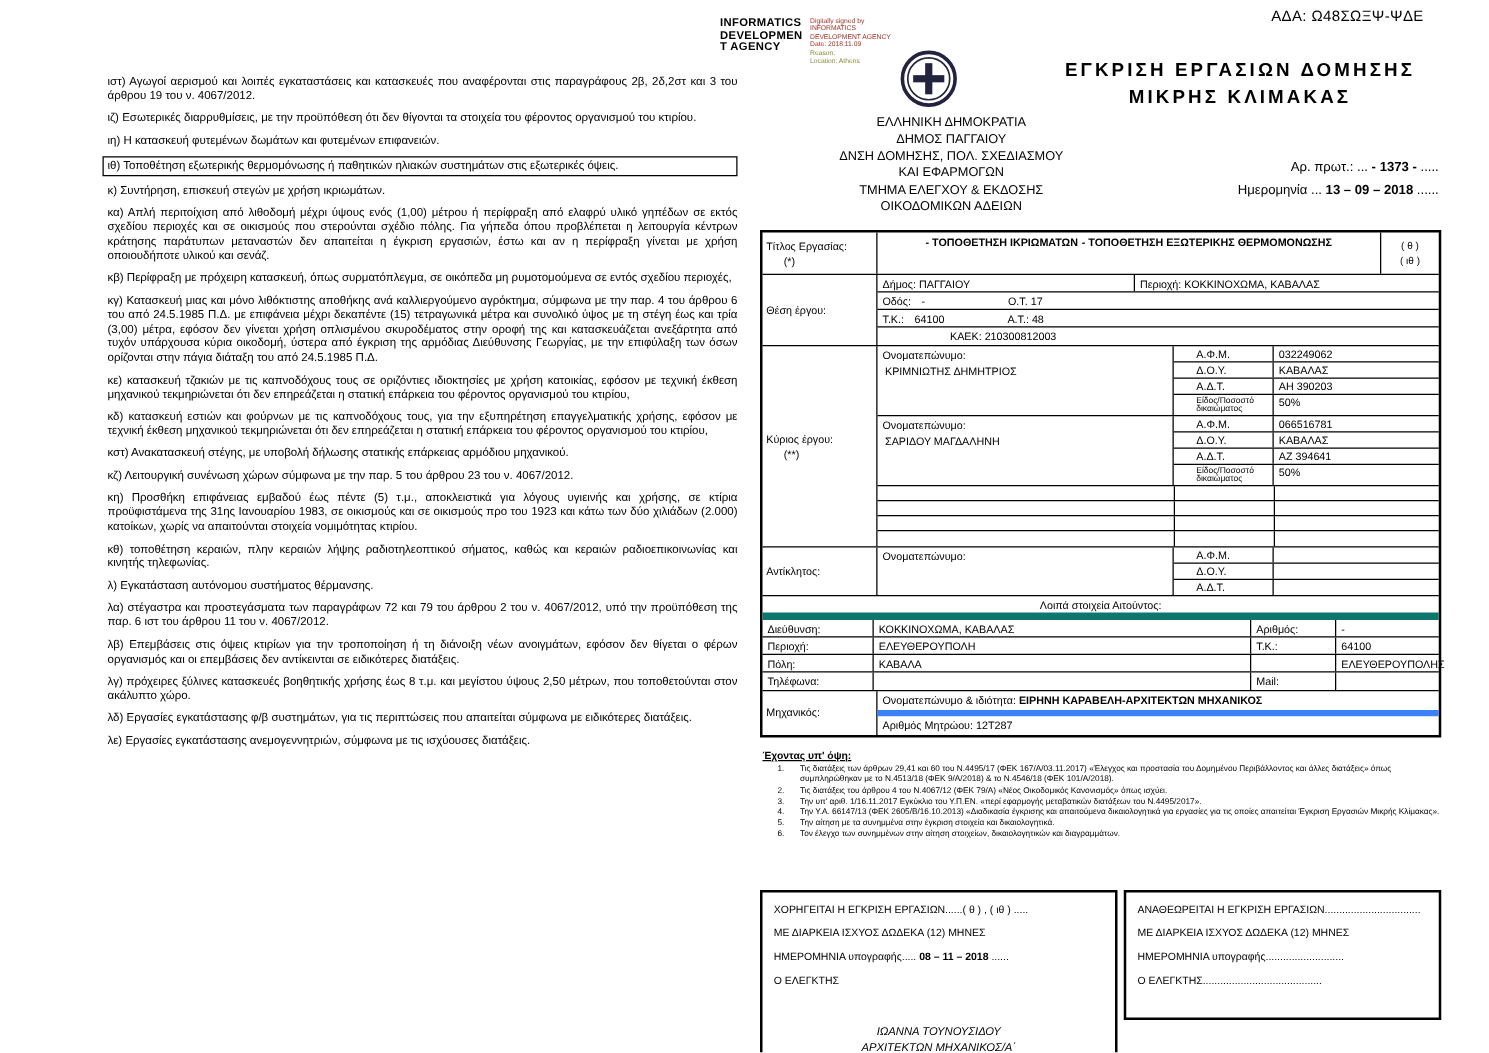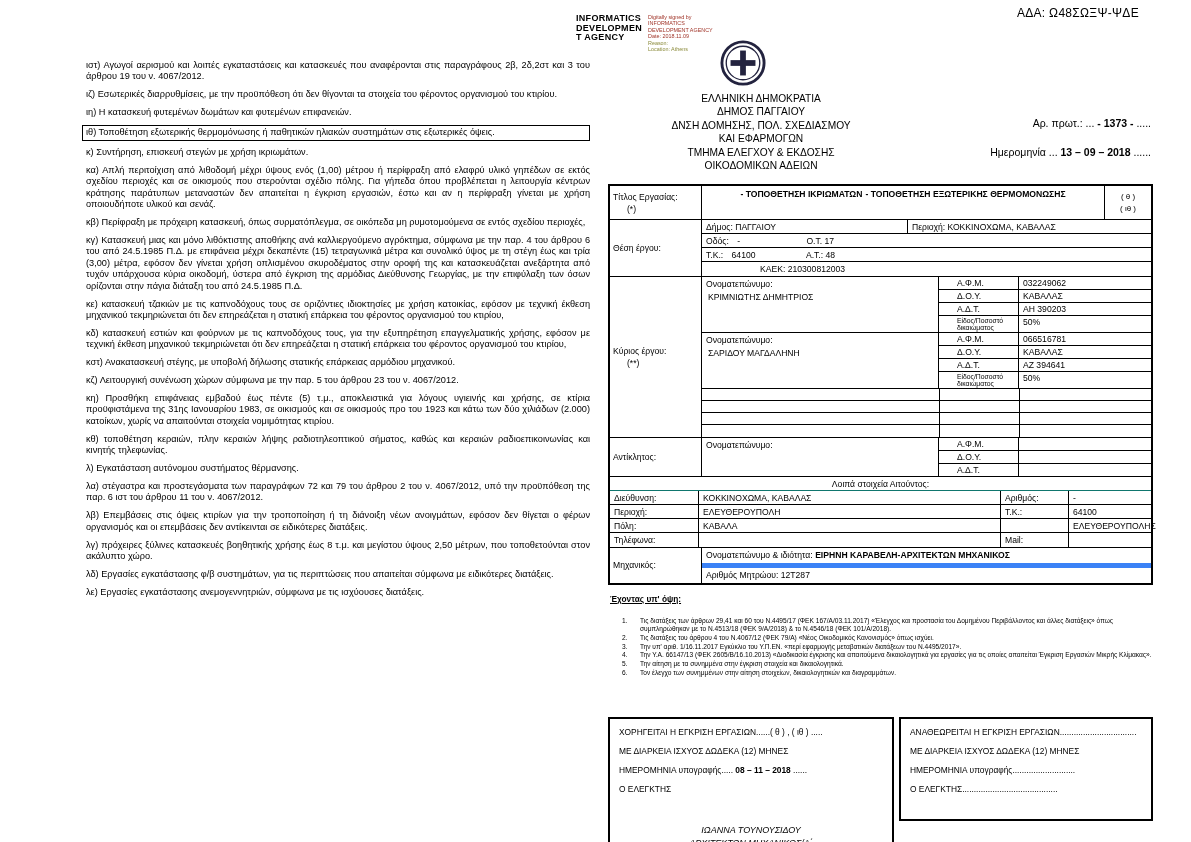--- a/index.html
+++ b/index.html
@@ -19,21 +19,21 @@
   .para { margin-bottom:6.5px; }
   .para.boxed { border:1px solid #000; padding:1px 3px; margin-left:-4px; text-align:left; }
 
   
   .right-col { position:absolute; left:608px; top:40px; width:545px; }
   .rc-header { position:relative; height:144px; }
   .emblem { position:absolute; left:112px; top:0px; width:46px; height:46px; }
   .org { position:absolute; left:0; top:52px; width:306px; text-align:center; font-size:10.2px; line-height:1.32; }
   .doc-title { position:absolute; right:0; top:6px; width:322px; text-align:center; font-weight:bold;
                font-size:15px; letter-spacing:2.5px; line-height:1.4; }
-  .proto { position:absolute; right:2px; top:77px; font-size:10.5px; }
+  .proto { position:absolute; right:2px; top:88px; font-size:10.5px; }
   .dateline { position:absolute; right:2px; top:106px; font-size:10.5px; }
   .bold { font-weight:bold; }
 
   
   .ftable { border:2px solid #000; font-size:8.6px; }
   .ftable, .ftable * { box-sizing:border-box; }
   .sec { border-bottom:1px solid #000; display:grid; }
   .sec:last-child { border-bottom:none; }
   .lblc { border-right:1px solid #000; padding:2px 3px; display:flex; flex-direction:column; justify-content:center; gap:2px; }
   .lblc .note { padding-left:14px; }
@@ -59,32 +59,32 @@
   .pname { border-right:1px solid #000; padding:2px 4px; }
   .pname .pval { margin-top:3px; padding-left:2px; }
   .pd-row { display:grid; grid-template-columns:80px 1fr; border-bottom:1px solid #000; min-height:12px; }
   .pd-rows .pd-row:last-child { border-bottom:none; }
   .pd-l { padding:1px 3px; border-right:1px solid #000;margin-left:15px; }
   .pd-l.small { font-size:6.8px; }
   .pd-v { padding:1px 4px; }
   .erow { display:grid; grid-template-columns:1fr 80px 132px; height:12px; border-bottom:1px solid #000; }
   .erow > div + div { border-left:1px solid #000; }
 
-  .loipa-h { text-align:center; padding:1.5px; border-bottom:1px solid #0f766e; }
+  .loipa-h { text-align:center; padding:1.5px; border-bottom:6px solid #0f766e; }
   .loipa-row { display:grid; grid-template-columns:88px 302px 68px 1fr; border-bottom:1px solid #000; min-height:13.5px; }
   .sec-loipa .loipa-row:last-child { border-bottom:none; }
   .loipa-row > div { padding:1.5px 4px; }
   .loipa-row > div + div { border-left:1px solid #000; }
 
   .mix-content > div { padding:2.5px 4px; min-height:15px; }
   .mix-content > div + div { border-top:5px solid #3b82f6; }
 
   
   .considering { margin-top:9px; padding-left:2px; }
-  .c-h { font-size:8.3px; font-weight:bold; text-decoration:underline; margin-bottom:13px; }
+  .c-h { font-size:8.3px; font-weight:bold; text-decoration:underline; margin-bottom:3px; }
   .c-item { display:flex; font-size:6.6px; line-height:1.32; margin-left:12px; }
   .c-n { width:18px; flex:none; }
   .c-t { flex:1; }
 
   
   .boxes { display:flex; gap:5px; margin-top:40px; align-items:flex-start; }
   .bleft { width:264px; height:124px; border:2px solid #000; padding:8px 9px 4px; position:relative; font-size:8.4px; }
   .bleft .ln, .bright .ln { margin-bottom:9px; white-space:nowrap; }
   .sig { position:absolute; left:0; right:0; bottom:5px; text-align:center; font-size:9px; line-height:1.45;font-style:italic; }
   .bright { flex:1; height:84px; border:2px solid #000; padding:8px 9px; font-size:8.4px; }
@@ -145,20 +145,24 @@
         <rect x="11" y="21" width="26" height="6" fill="#23233f"></rect>
       </svg>
       <div class="org">
         <div>ΕΛΛΗΝΙΚΗ ΔΗΜΟΚΡΑΤΙΑ</div>
         <div>ΔΗΜΟΣ ΠΑΓΓΑΙΟΥ</div>
         <div>ΔΝΣΗ ΔΟΜΗΣΗΣ, ΠΟΛ. ΣΧΕΔΙΑΣΜΟΥ</div>
         <div>ΚΑΙ ΕΦΑΡΜΟΓΩΝ</div>
         <div>ΤΜΗΜΑ ΕΛΕΓΧΟΥ &amp; ΕΚΔΟΣΗΣ</div>
         <div>ΟΙΚΟΔΟΜΙΚΩΝ ΑΔΕΙΩΝ</div>
       </div>
+      <div class="doc-title">
+        <div>ΕΓΚΡΙΣΗ  ΕΡΓΑΣΙΩΝ  ΔΟΜΗΣΗΣ</div>
+        <div>ΜΙΚΡΗΣ  ΚΛΙΜΑΚΑΣ</div>
+      </div>
       <div class="proto">
         <span>Αρ. πρωτ.: ...</span>
         <span class="bold">- 1373 -</span>
         <span>.....</span>
       </div>
       <div class="dateline">
         <span>Ημερομηνία ...</span>
         <span class="bold">13 – 09 – 2018</span>
         <span>......</span>
       </div>

